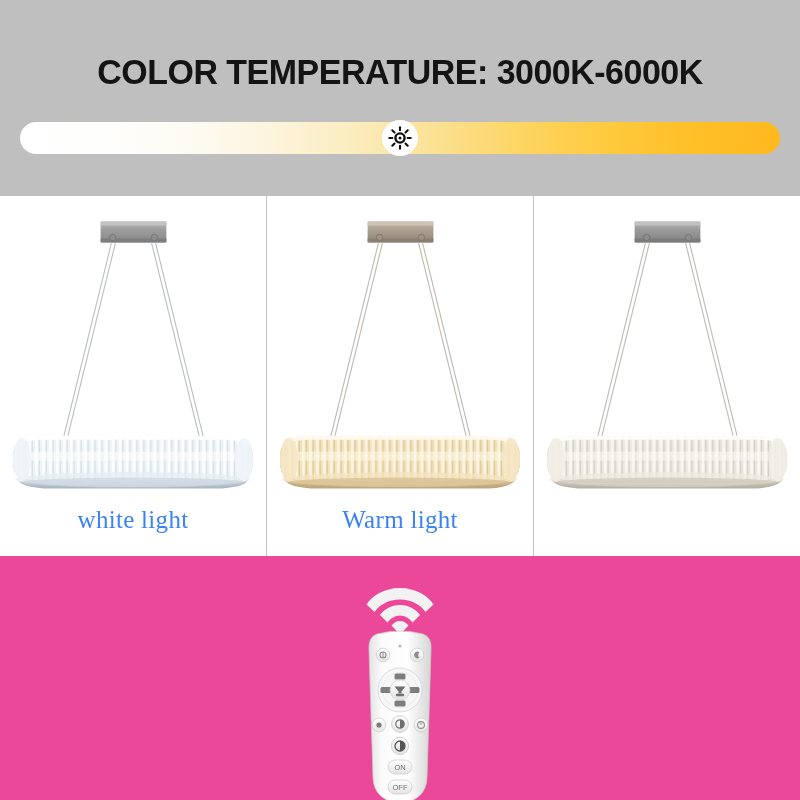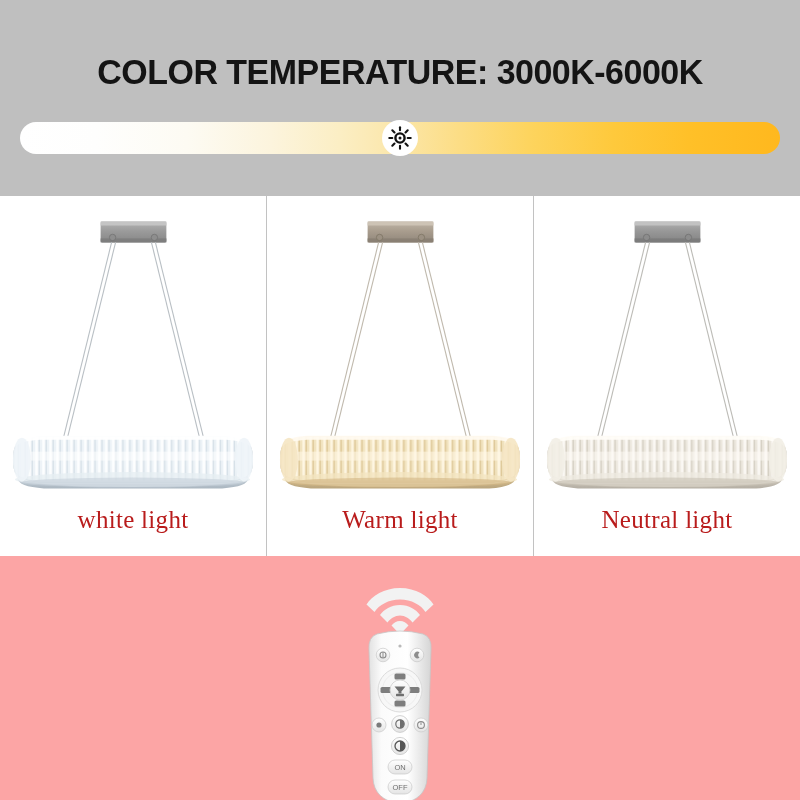--- a/index.html
+++ b/index.html
@@ -43,26 +43,26 @@
   }
   .panel{position:relative;flex:1;height:360px;background:#fff;overflow:hidden;}
   .panel + .panel{border-left:1.5px solid #c2c2c2;}
 
   .lamp{position:absolute;left:0;top:0;width:100%;height:320px;}
   .lamp svg{display:block;width:100%;height:100%;}
 
   .panel-label{
     position:absolute;left:0;bottom:22px;width:100%;text-align:center;
     font-family:"Liberation Serif", serif;
-    font-size:25px;color:#b91c1c;font-weight:400;letter-spacing:0.3px;
+    font-size:25px;color:#3b82f6;font-weight:400;letter-spacing:0.3px;
   }
 
   
   .remote-section{
-    position:absolute;left:0;top:556px;width:800px;height:244px;background:#fca5a5;
+    position:absolute;left:0;top:556px;width:800px;height:244px;background:#ec4899;
   }
   .wifi{position:absolute;left:366px;top:24px;width:68px;height:56px;}
   .wifi svg{display:block;}
   .remote{position:absolute;left:357px;top:72px;width:86px;height:180px;}
   .remote svg{display:block;}
 </style>
 </head>
 <body>
 
 <div class="page">
@@ -269,21 +269,20 @@
           <path d="M 18 278 Q 18 286 44 288 L 223 288 Q 249 286 249 278 L 249 283
                    Q 249 291 223 293 L 44 293 Q 18 291 18 283 Z" fill="url(#botN)"></path>
           <ellipse cx="133" cy="284" rx="118" ry="7.5" fill="#eeeae0" opacity="0.75"></ellipse>
           <ellipse cx="133" cy="287" rx="112" ry="5" fill="#c8c1b4" opacity="0.6"></ellipse>
 
           <rect x="30" y="256" width="206" height="9" fill="#fdfaf4" opacity="0.55"></rect>
           <ellipse cx="22" cy="264" rx="9" ry="22" fill="#f2eee5" opacity="0.9"></ellipse>
           <ellipse cx="245" cy="264" rx="9" ry="22" fill="#f2eee5" opacity="0.9"></ellipse>
         </svg>
       </div>
-      <div class="panel-label">Neutral light</div>
     </div>
   </div>
 
   <div class="remote-section">
 
     <div class="wifi">
       <svg width="68" height="56" viewBox="0 0 68 56">
         <g fill="#f2f2f2">
           <path d="M34 8 C 18 8 6 16 0.5 24.5 L 8.5 32 C 13 25 22.5 19.5 34 19.5
                    C 45.5 19.5 55 25 59.5 32 L 67.5 24.5 C 62 16 50 8 34 8 Z"></path>

